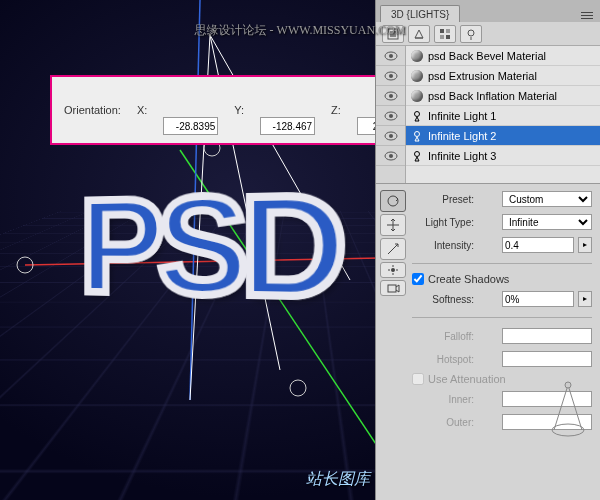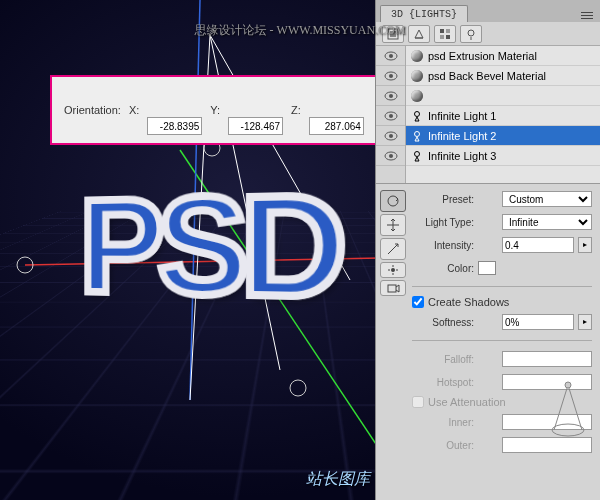--- a/index.html
+++ b/index.html
@@ -4,29 +4,29 @@
 <style>
 * { margin: 0; padding: 0; box-sizing: border-box; font-family: Tahoma, sans-serif; font-size: 11px; }
 body { width: 600px; height: 500px; background: #0a0a2a; position: relative; overflow: hidden; }
 
 .viewport { position: absolute; inset: 0; background: radial-gradient(ellipse at 40% 40%, #1a1a3a 0%, #05051a 70%); }
 .grid { position: absolute; inset: 0; background-image:
   repeating-linear-gradient(90deg, rgba(40,40,80,.4) 0 1px, transparent 1px 35px),
   repeating-linear-gradient(0deg, rgba(40,40,80,.4) 0 1px, transparent 1px 35px);
   transform: perspective(400px) rotateX(60deg) scale(2); transform-origin: 50% 70%; }
 .axis { stroke-width: 1.5; }
-.orient-box { position: absolute; top: 75px; left: 50px; background: #eee; border: 2px solid #e6007e; padding: 8px 12px; display: flex; gap: 8px; align-items: center; color: #333; }
+.orient-box { position: absolute; top: 75px; left: 50px; background: #eee; border: 2px solid #e6007e; padding: 8px 12px; display: flex; gap: 16px; align-items: center; color: #333; }
 .orient-box label { font-size: 11px; }
 .orient-box input { width: 55px; height: 18px; border: 1px solid #999; padding: 0 2px; font-size: 10px; text-align: right; margin-top: 32px; }
 
 .psd-text { position: absolute; top: 165px; left: 70px; font-family: Arial Black, sans-serif; font-size: 140px; font-weight: 900; color: #2a5bc4; text-shadow: 3px 3px 0 #fff, -2px -2px 0 #e8e8f0, 4px 4px 8px rgba(0,0,0,.5); letter-spacing: -8px; transform: perspective(500px) rotateY(-12deg); -webkit-text-stroke: 8px #e8e8f0; }
 
 .panel { position: absolute; right: 0; top: 0; width: 225px; height: 500px; background: #d4d4d4; border-left: 1px solid #888; display: flex; flex-direction: column; }
 .tab-bar { height: 22px; background: #b8b8b8; display: flex; align-items: flex-end; padding-left: 4px; }
-.tab { background: #d4d4d4; padding: 3px 10px 2px; border: 1px solid #888; border-bottom: none; border-radius: 2px 2px 0 0; font-size: 10px; color: #333; font-family: Liberation Mono, monospace; }
+.tab { background: #d4d4d4; padding: 3px 10px 2px; border: 1px solid #888; border-bottom: none; border-radius: 2px 2px 0 0; font-size: 10px; color: #333; }
 .menu-btn { margin-left: auto; width: 18px; height: 14px; margin: 3px 4px 0 auto; display: flex; flex-direction: column; gap: 2px; justify-content: center; padding: 0 3px; }
 .menu-btn span { height: 1px; background: #444; }
 
 .toolbar { height: 24px; display: flex; gap: 4px; padding: 3px 6px; border-bottom: 1px solid #aaa; }
 .tb-btn { width: 22px; height: 18px; background: #e4e4e4; border: 1px solid #999; border-radius: 2px; display: flex; align-items: center; justify-content: center; }
 
 .list-area { flex: 0 0 138px; display: flex; border-bottom: 1px solid #999; overflow: hidden; }
 .eye-col { width: 30px; background: #d4d4d4; border-right: 1px solid #aaa; }
 .eye-col .eye { height: 20px; display: flex; align-items: center; justify-content: center; border-bottom: 1px solid #bbb; }
 .eye svg { width: 14px; height: 10px; }
@@ -160,32 +160,33 @@
             <ellipse cx="7" cy="5" rx="6" ry="4" fill="none" stroke="#555"></ellipse>
             <circle cx="7" cy="5" r="2" fill="#555"></circle>
           </svg>
         </div>
     </div>
     <div class="tree" id="tree">
         <div class="tree-item">
           <span class="icon">
             <span class="mat-icon"></span>
           </span>
+          <span>psd Back Bevel Material</span>
+        </div>
+        <div class="tree-item">
+          <span class="icon">
+            <span class="mat-icon"></span>
+          </span>
           <span>psd Extrusion Material</span>
         </div>
         <div class="tree-item">
           <span class="icon">
             <span class="mat-icon"></span>
           </span>
-          <span>psd Back Bevel Material</span>
-        </div>
-        <div class="tree-item">
-          <span class="icon">
-            <span class="mat-icon"></span>
-          </span>
+          <span>psd Back Inflation Material</span>
         </div>
         <div class="tree-item">
           <span class="icon">
             <svg width="14" height="14">
               <circle cx="7" cy="5" r="2.5" fill="none" stroke="currentColor"></circle>
               <path d="M7 8L5 12L9 12Z" fill="none" stroke="currentColor"></path>
             </svg>
           </span>
           <span>Infinite Light 1</span>
         </div>
@@ -248,24 +249,20 @@
         <select><option>Custom</option></select>
       </div>
       <div class="row">
         <label>Light Type:</label>
         <select><option>Infinite</option></select>
       </div>
       <div class="row">
         <label>Intensity:</label>
         <input class="pct" type="text" value="0.4" style="">
         <div class="arrow-btn">▸</div>
-      </div>
-      <div class="row">
-        <label>Color:</label>
-        <div class="swatch"></div>
       </div>
       <div class="divider"></div>
       <div class="chk">
         <input type="checkbox" checked="" style="">
         <span>Create Shadows</span>
       </div>
       <div class="row">
         <label>Softness:</label>
         <input class="pct" type="text" value="0%" style="">
         <div class="arrow-btn">▸</div>

